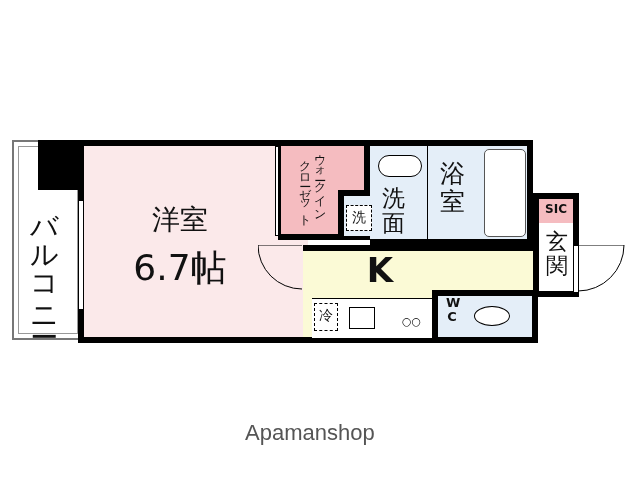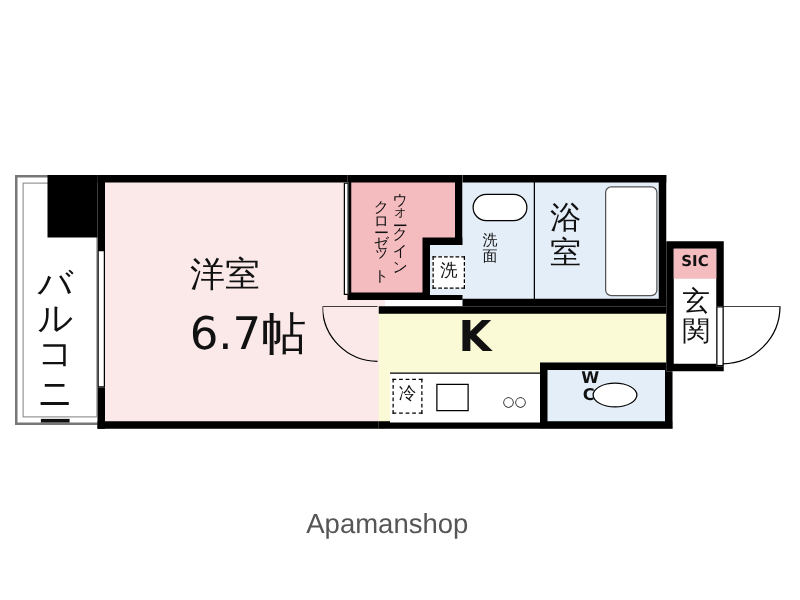--- a/index.html
+++ b/index.html
@@ -17,56 +17,56 @@
 <div class="abs" style="left:12px;top:140px;width:72px;height:200px;border:2px solid #777;background:#fff;">
   <div class="abs" style="left:4px;top:4px;width:60px;height:188px;border:1px solid #999;"></div>
 </div>
 <div class="abs room-label vtext" style="left:28px;top:195px;font-size:28px;">バルコニー</div>
 
 <div class="abs wall" style="left:38px;top:140px;width:45px;height:50px;"></div>
 
 <div class="abs" style="left:78px;top:140px;width:230px;height:203px;background:#fbe9ea;border:6px solid #000;border-right:none;"></div>
 <div class="abs" style="left:78px;top:200px;width:6px;height:110px;background:#fff;border:1px solid #000;"></div>
 <div class="abs room-label" style="left:130px;top:205px;width:100px;font-size:28px;">洋室</div>
-<div class="abs room-label" style="left:115px;top:248px;width:130px;font-size:36px;text-align:right;">6.7帖</div>
+<div class="abs room-label" style="left:115px;top:248px;width:130px;font-size:36px;">6.7帖</div>
 
 <div class="abs" style="left:278px;top:140px;width:92px;height:100px;background:#f5bcc0;border:6px solid #000;border-left:3px solid #000;"></div>
 <div class="abs wall" style="left:338px;top:190px;width:40px;height:50px;"></div>
 <div class="abs" style="left:344px;top:196px;width:34px;height:40px;background:#e4eef8;"></div>
 <div class="abs room-label vtext" style="left:313px;top:146px;font-size:12px;">ウォークイン</div>
 <div class="abs room-label vtext" style="left:298px;top:152px;font-size:12px;">クローゼット</div>
 <div class="abs" style="left:275px;top:146px;width:4px;height:90px;background:#fff;border:1px solid #000;"></div>
 
 <div class="abs" style="left:370px;top:140px;width:60px;height:105px;background:#e4eef8;border:6px solid #000;border-left:none;border-right:3px solid #000;"></div>
 <div class="abs" style="left:378px;top:155px;width:44px;height:22px;border:1.5px solid #000;border-radius:11px;background:#fff;"></div>
-<div class="abs room-label" style="left:382px;top:186px;width:20px;font-size:12px;font-family:Liberation Serif, serif;">洗面</div>
+<div class="abs room-label" style="left:382px;top:186px;width:20px;font-size:23px;">洗面</div>
 <div class="abs" style="left:346px;top:205px;width:26px;height:26px;border:1px dashed #000;background:#fff;"></div>
 <div class="abs room-label" style="left:347px;top:210px;width:24px;font-size:14px;">洗</div>
 
 <div class="abs" style="left:428px;top:140px;width:105px;height:105px;background:#e4eef8;border:6px solid #000;border-left:none;"></div>
 <div class="abs" style="left:484px;top:149px;width:42px;height:88px;border:1.5px solid #555;border-radius:5px;background:#fff;"></div>
 <div class="abs room-label" style="left:440px;top:160px;width:20px;font-size:25px;">浴室</div>
 
 <div class="abs" style="left:303px;top:245px;width:235px;height:98px;background:#fbfad6;border-bottom:6px solid #000;border-top:6px solid #000;"></div>
 <div class="abs room-label" style="left:360px;top:252px;width:40px;font-size:34px;font-weight:bold;">K</div>
 <div class="abs" style="left:312px;top:298px;width:120px;height:40px;background:#fff;border-top:1px solid #000;"></div>
 <div class="abs" style="left:314px;top:303px;width:24px;height:28px;border:1px dashed #000;"></div>
 <div class="abs room-label" style="left:315px;top:308px;width:22px;font-size:14px;">冷</div>
 <div class="abs" style="left:349px;top:307px;width:26px;height:22px;border:1px solid #000;"></div>
 <div class="abs" style="left:402px;top:315px;font-size:11px;">○○</div>
 
 <div class="abs" style="left:432px;top:290px;width:106px;height:53px;background:#e4eef8;border:6px solid #000;"></div>
-<div class="abs room-label" style="left:446px;top:296px;width:12px;font-size:13px;font-weight:bold;word-break:break-all;margin-left:19px;">WC</div>
+<div class="abs room-label" style="left:446px;top:296px;width:12px;font-size:13px;font-weight:bold;word-break:break-all;">WC</div>
 <div class="abs" style="left:474px;top:306px;width:36px;height:20px;border:1.5px solid #000;border-radius:50%;background:#fff;"></div>
 
 <div class="abs" style="left:533px;top:193px;width:46px;height:104px;background:#fff;border:6px solid #000;"></div>
 <div class="abs" style="left:539px;top:199px;width:34px;height:24px;background:#f5bcc0;"></div>
 <div class="abs room-label" style="left:539px;top:203px;width:34px;font-size:12px;font-weight:bold;">SIC</div>
 <div class="abs room-label" style="left:546px;top:230px;width:20px;font-size:22px;">玄関</div>
 <div class="abs" style="left:573px;top:245px;width:6px;height:48px;background:#fff;border:1px solid #000;"></div>
 <svg class="abs" style="left:578px;top:245px;" width="50" height="50">
   <path d="M0 0 L46 0 A46 46 0 0 1 0 46" fill="none" stroke="#000" stroke-width="1"></path>
 </svg>
 <svg class="abs" style="left:258px;top:245px;" width="46" height="50">
   <path d="M44 0 L0 0 A44 44 0 0 0 44 44" fill="none" stroke="#000" stroke-width="1"></path>
 </svg>
 
-<div class="abs brand" style="left:245px;top:406px;">Apamanshop</div>
+<div class="abs brand" style="left:245px;top:420px;">Apamanshop</div>
 
 </body></html>

